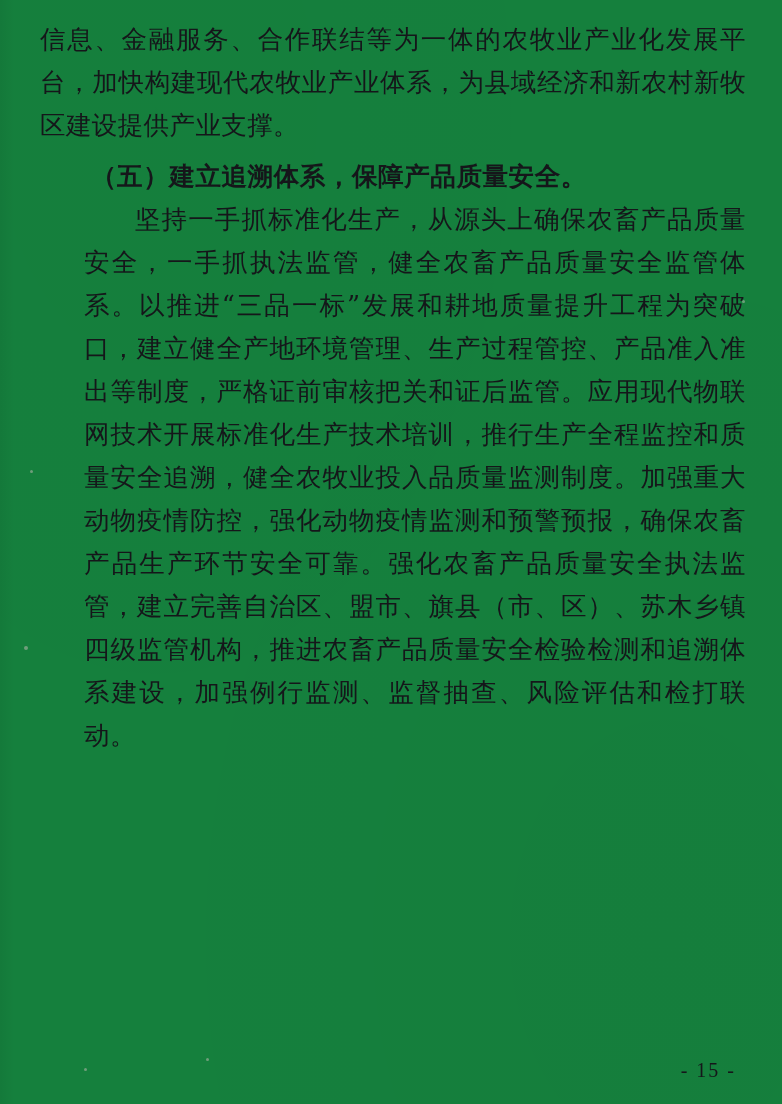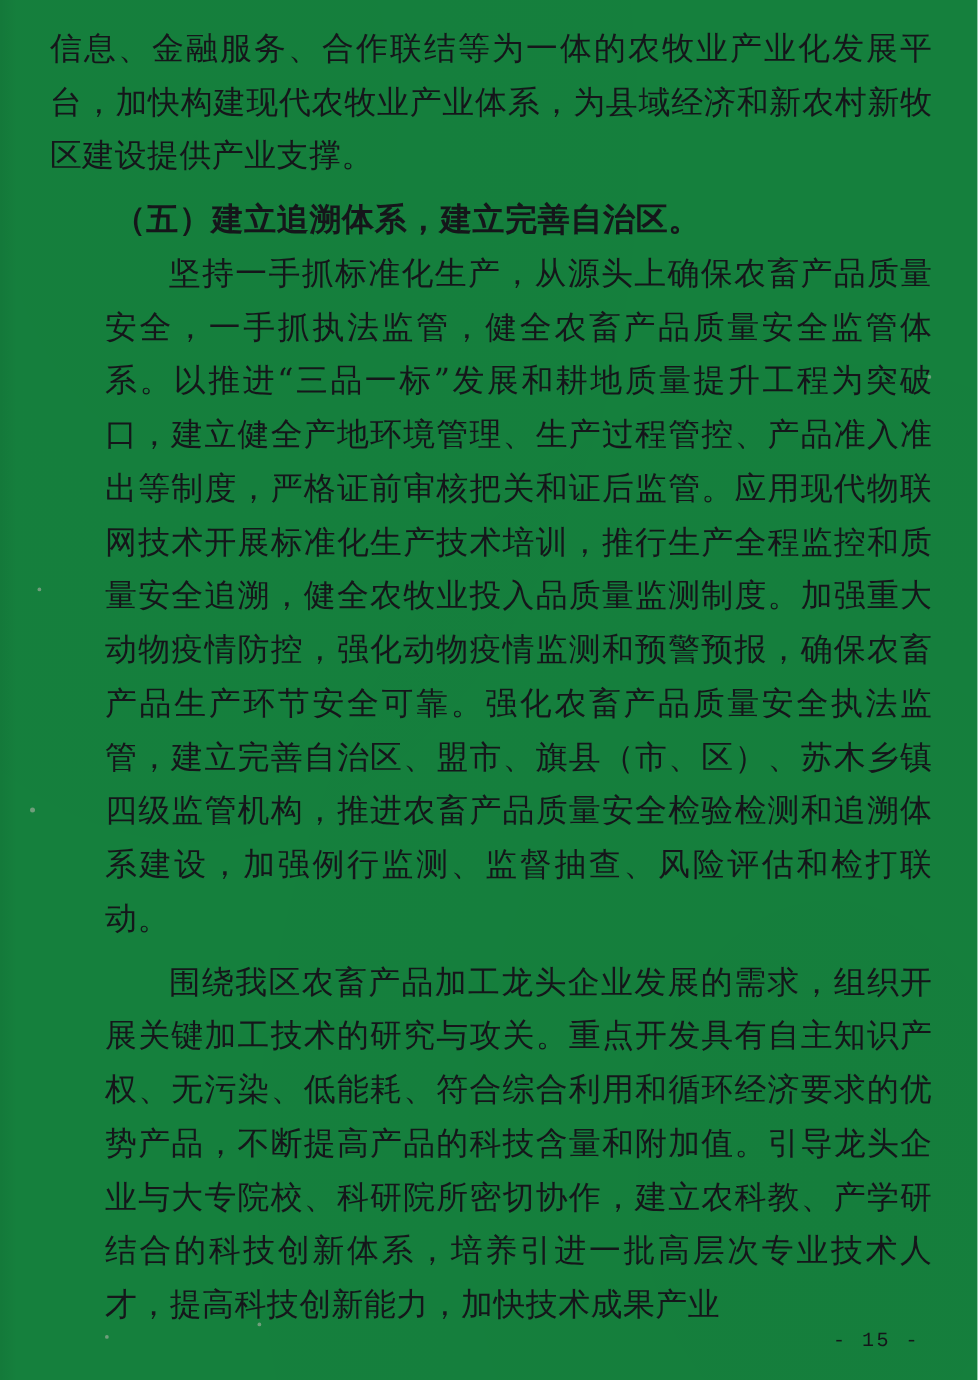--- a/index.html
+++ b/index.html
@@ -50,23 +50,23 @@
     font-weight: bold;
     font-family: "DejaVu Sans", "Liberation Sans", sans-serif;
     letter-spacing: 0.6px;
   }
   .para-block { margin-bottom: 0px; }
   .gap { height: 8px; }
   .page-number {
     position: absolute;
     right: 46px;
     bottom: 22px;
-    font-size: 16px;
+    font-size: 20px;
     letter-spacing: 2px;
-    font-family: Liberation Mono, monospace;
+    font-family: Liberation Serif, serif;
     text-align: center;
   }
   
   .speck {
     position: absolute;
     background: #b9b6ae;
     border-radius: 50%;
     opacity: .55;
   }
   .edge-shadow {
@@ -91,30 +91,27 @@
 
   <div class="body-area">
 
     <div class="para-block">
       <p>信息、金融服务、合作联结等为一体的农牧业产业化发展平台，加快构建现代农牧业产业体系，为县域经济和新农村新牧区建设提供产业支撑。</p>
     </div>
 
     <div class="gap"></div>
 
     <div class="para-block">
-      <p class="heading">（五）建立追溯体系，建立完善自治区。</p>
+      <p class="heading">（五）建立追溯体系，保障产品质量安全。</p>
     </div>
 
     <div class="para-block">
       <p class="indent">坚持一手抓标准化生产，从源头上确保农畜产品质量安全，一手抓执法监管，健全农畜产品质量安全监管体系。以推进“三品一标”发展和耕地质量提升工程为突破口，建立健全产地环境管理、生产过程管控、产品准入准出等制度，严格证前审核把关和证后监管。应用现代物联网技术开展标准化生产技术培训，推行生产全程监控和质量安全追溯，健全农牧业投入品质量监测制度。加强重大动物疫情防控，强化动物疫情监测和预警预报，确保农畜产品生产环节安全可靠。强化农畜产品质量安全执法监管，建立完善自治区、盟市、旗县（市、区）、苏木乡镇四级监管机构，推进农畜产品质量安全检验检测和追溯体系建设，加强例行监测、监督抽查、风险评估和检打联动。</p>
     </div>
 
     <div class="gap"></div>
 
 
-    <div class="para-block">
-      <p class="indent">围绕我区农畜产品加工龙头企业发展的需求，组织开展关键加工技术的研究与攻关。重点开发具有自主知识产权、无污染、低能耗、符合综合利用和循环经济要求的优势产品，不断提高产品的科技含量和附加值。引导龙头企业与大专院校、科研院所密切协作，建立农科教、产学研结合的科技创新体系，培养引进一批高层次专业技术人才，提高科技创新能力，加快技术成果产业</p>
-    </div>
 
   </div>
 
   <div class="page-number">- 15 -</div>
 </div>
 
 </body></html>

